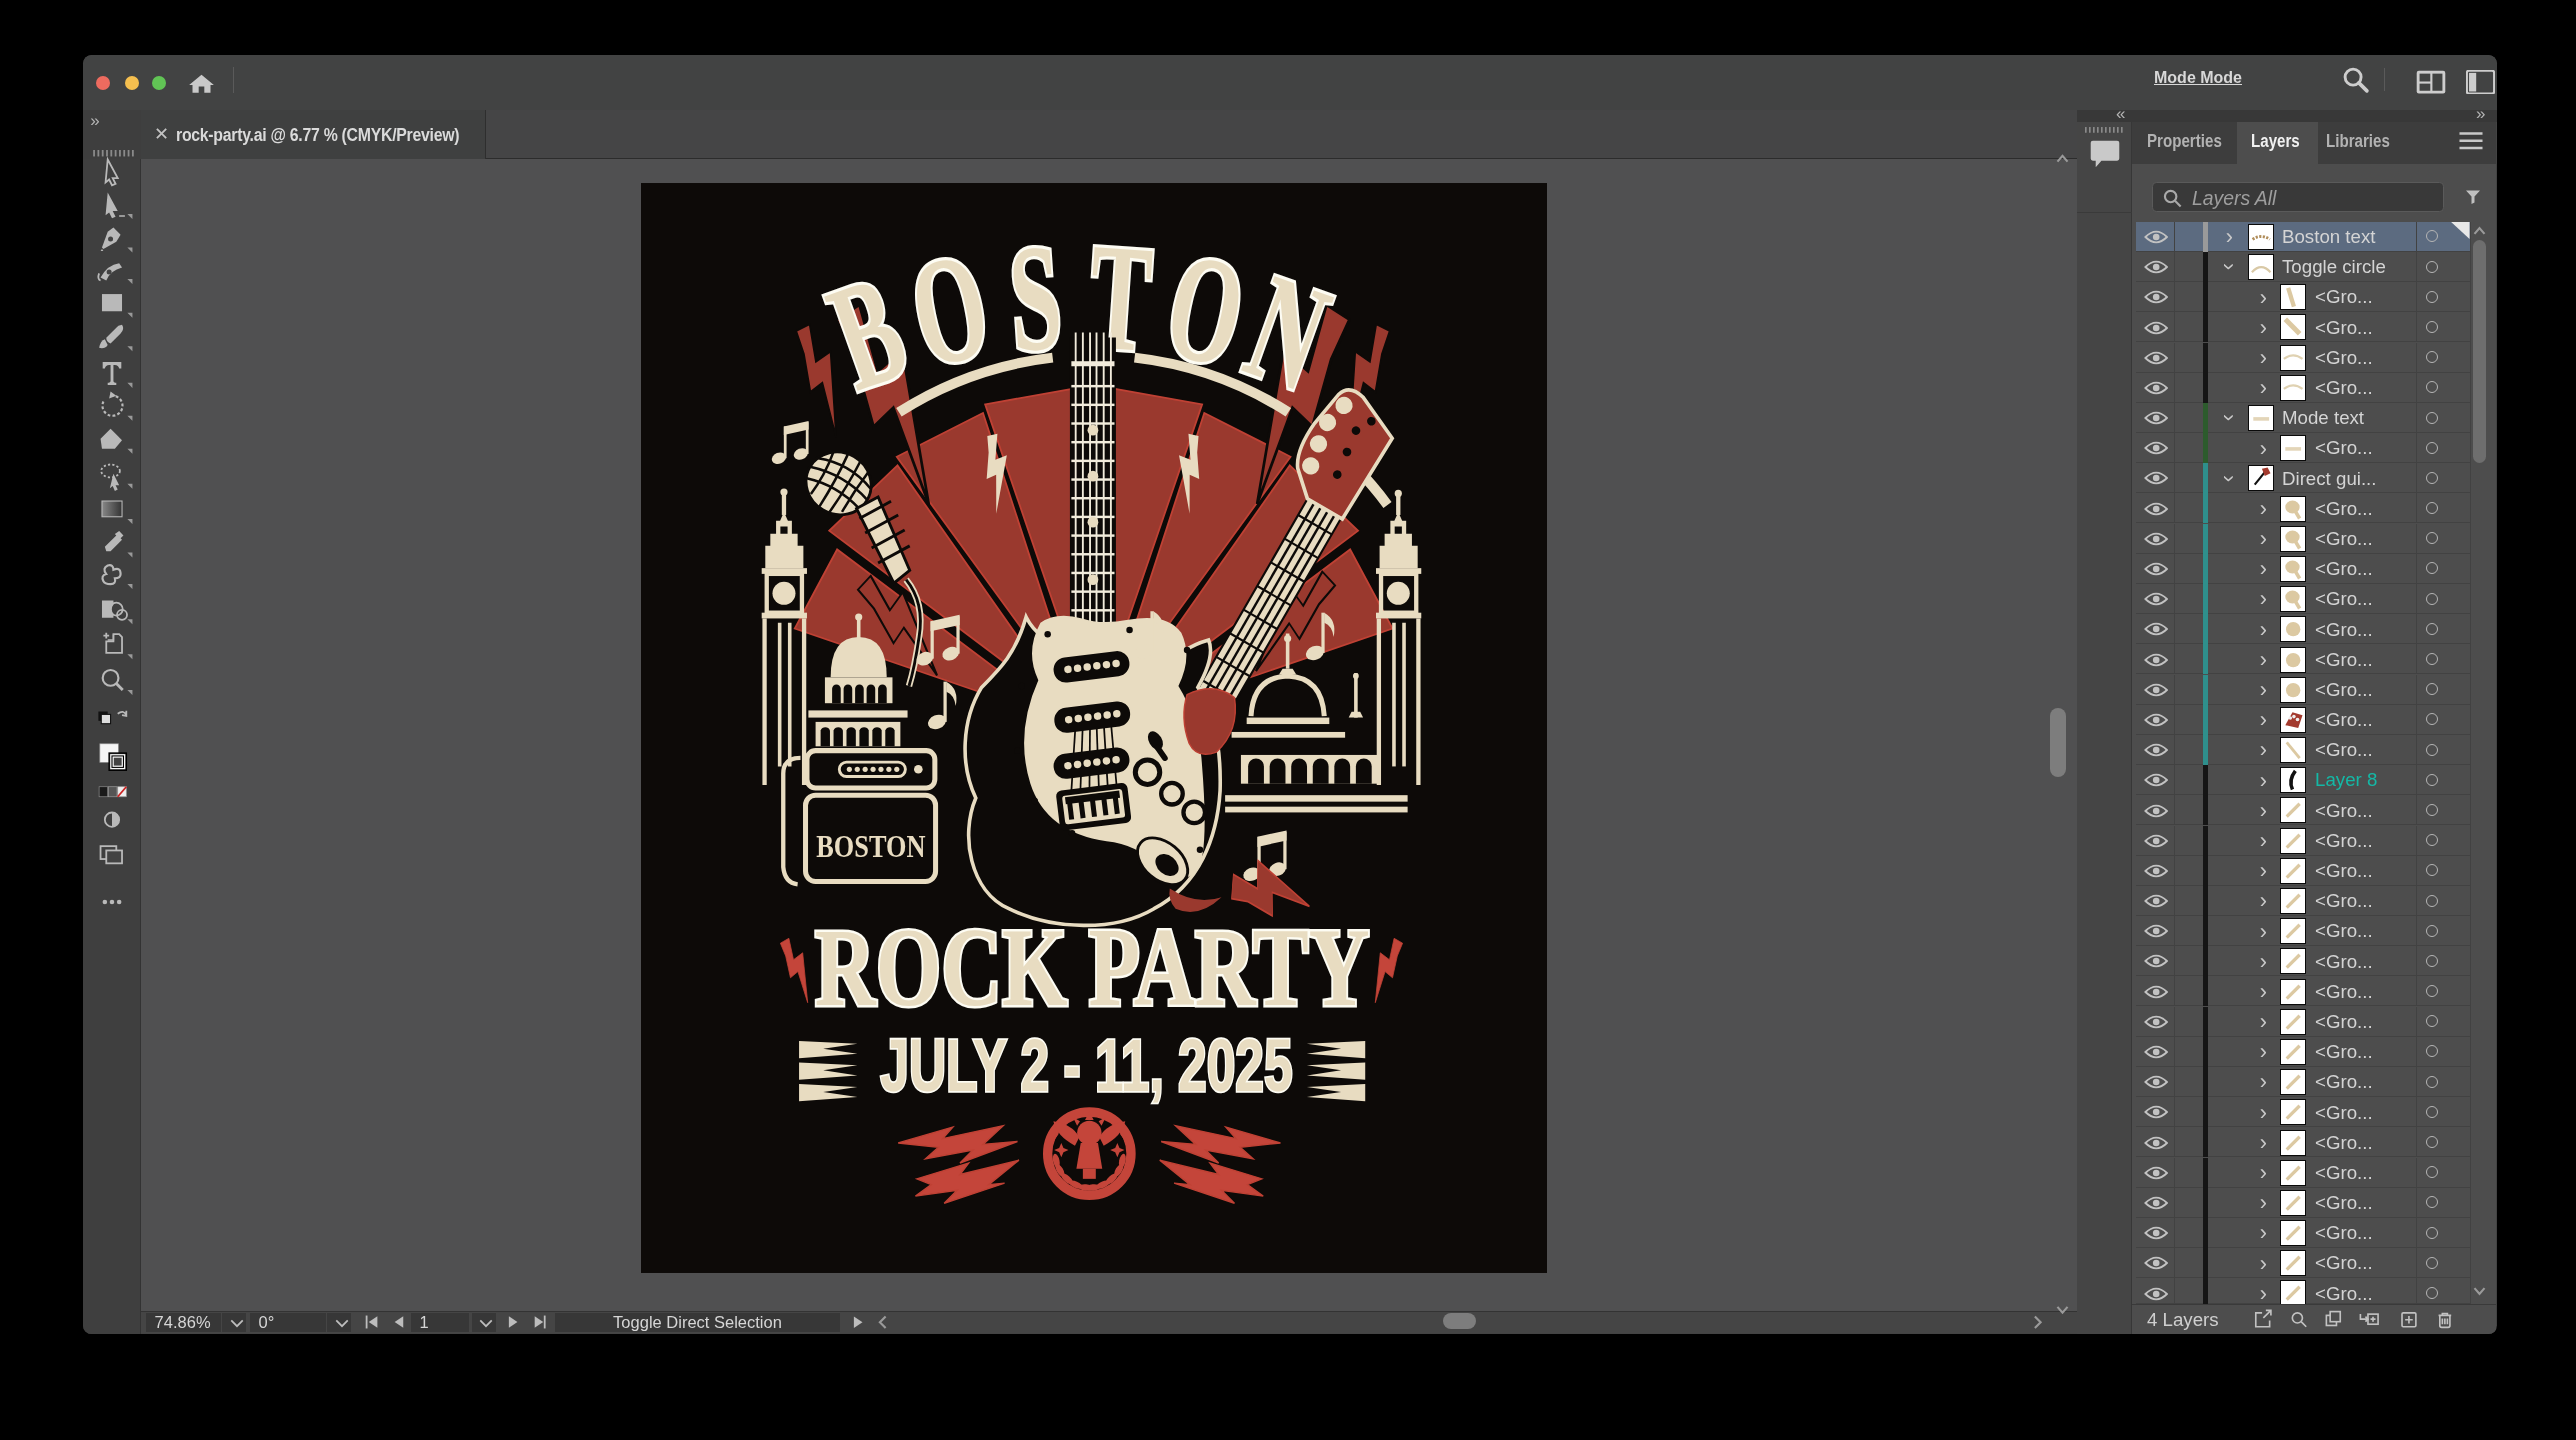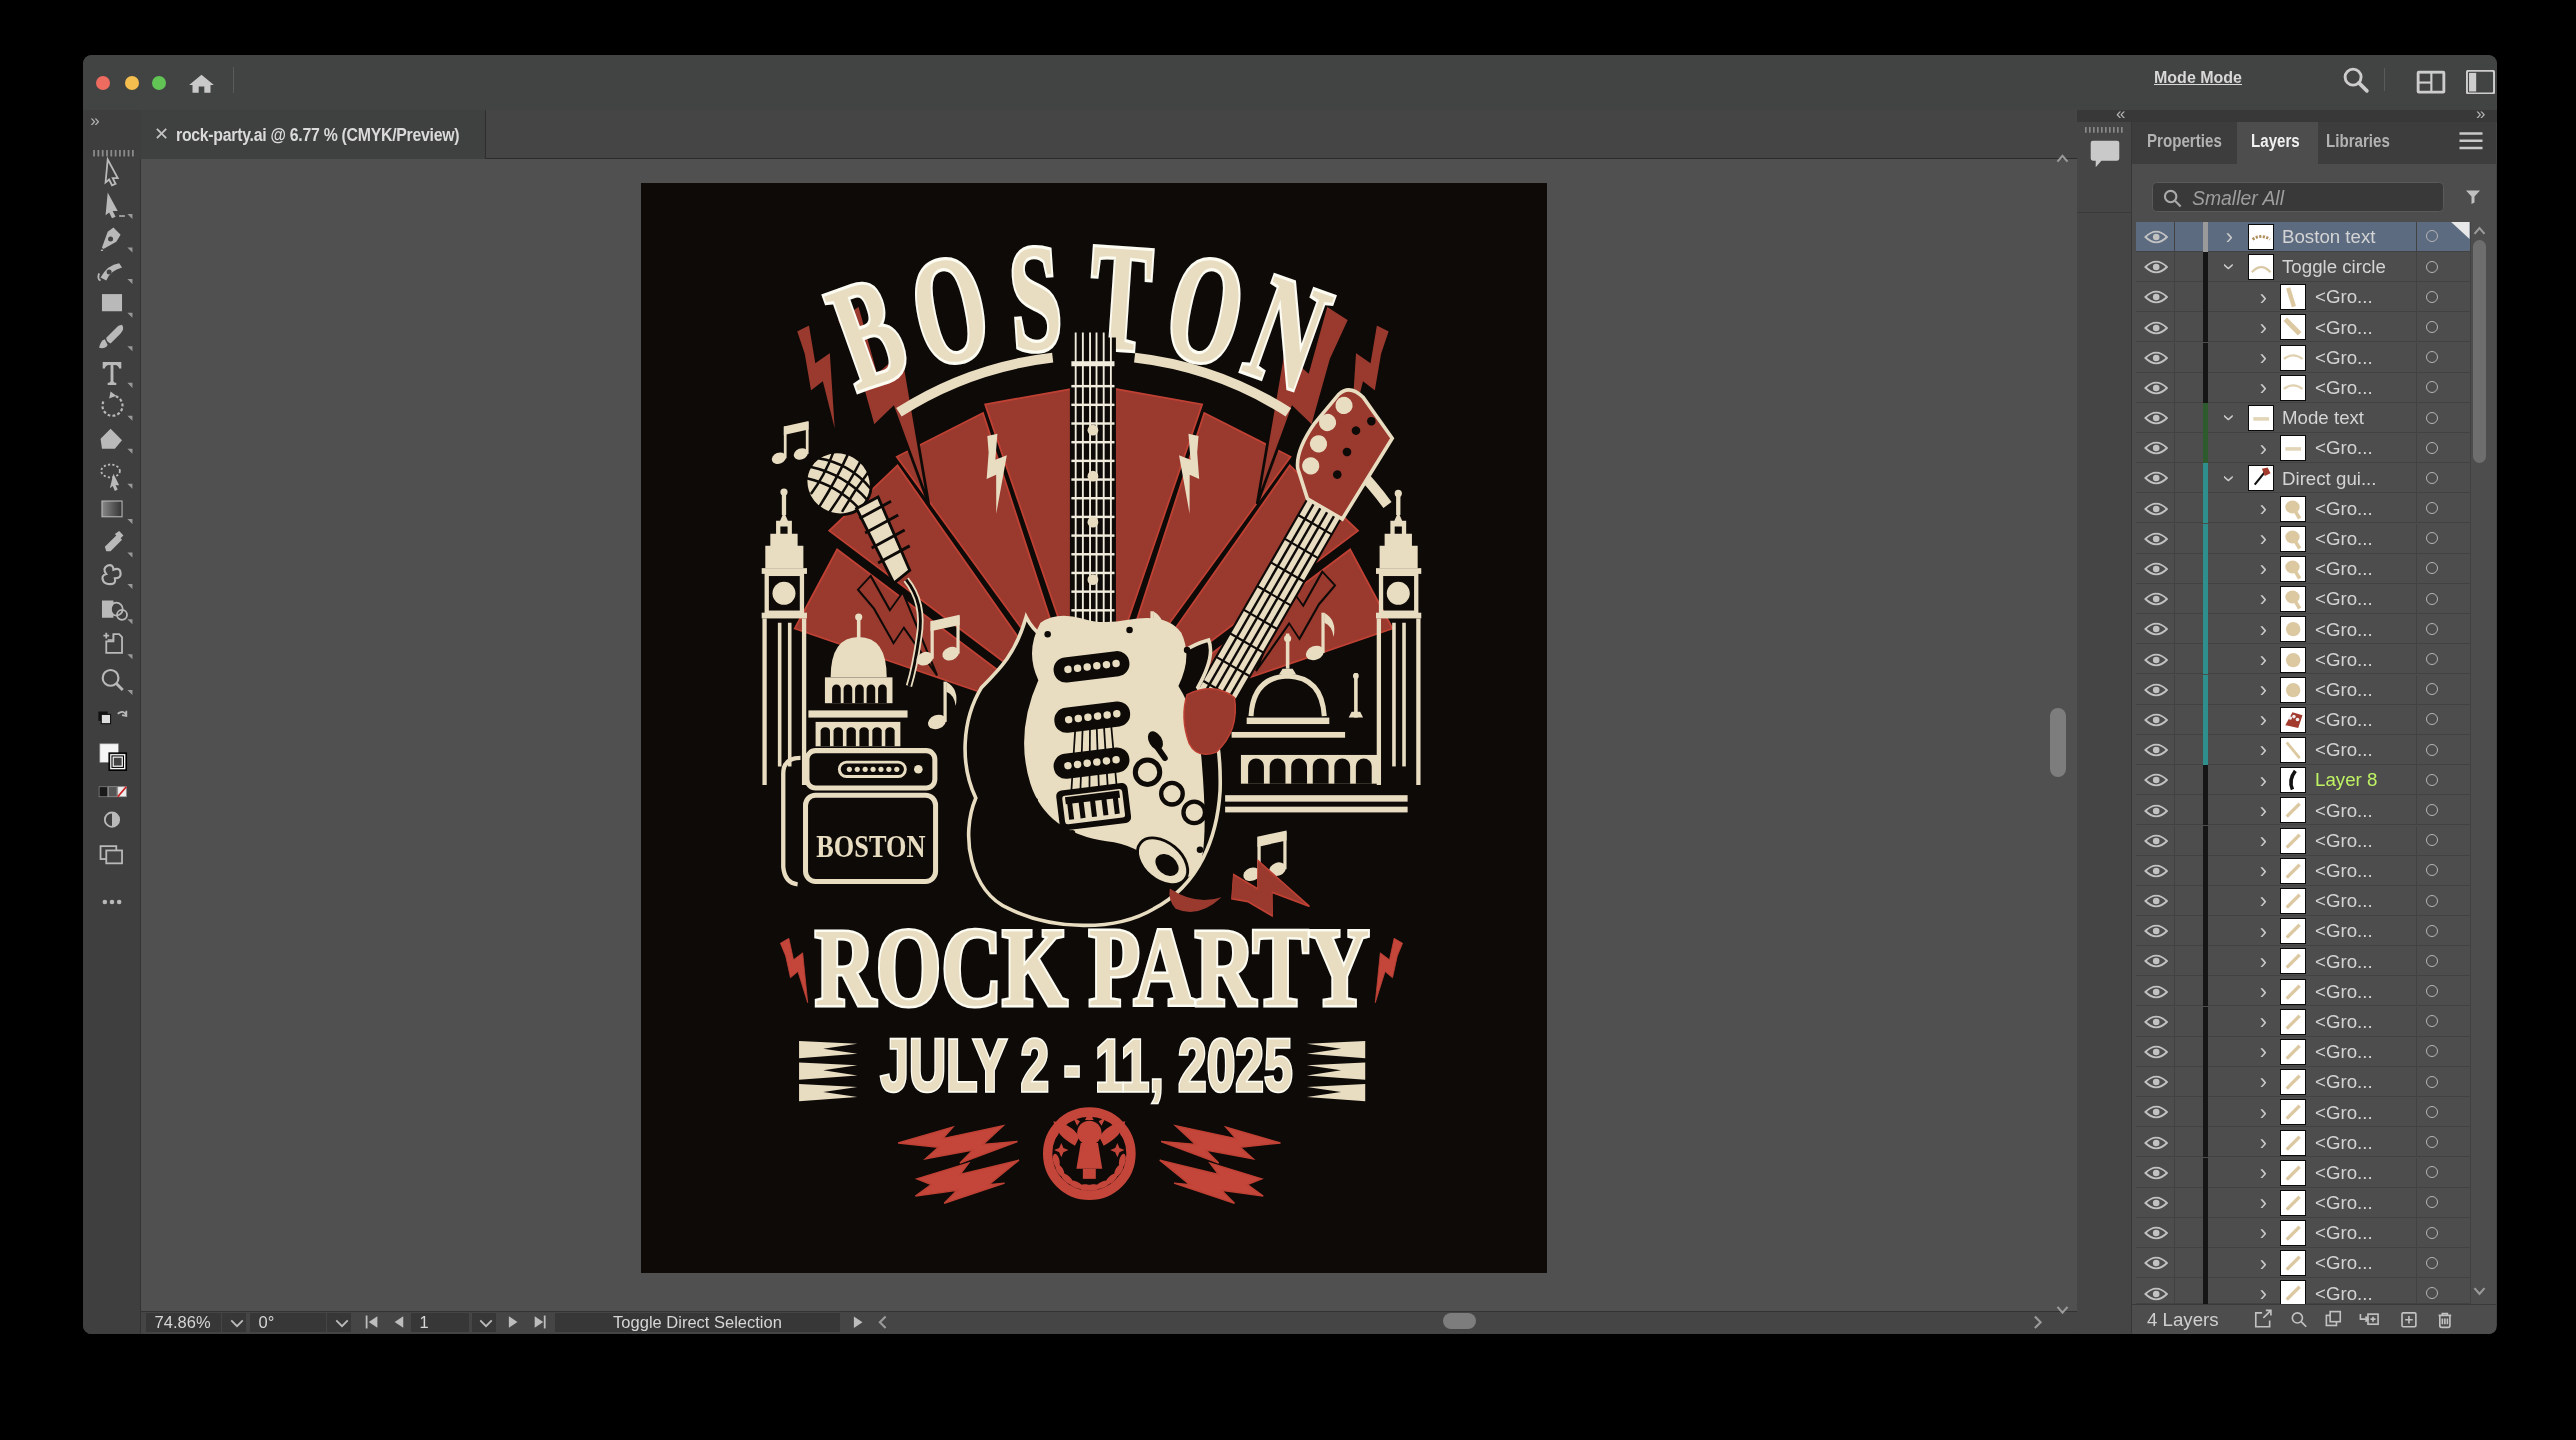--- a/index.html
+++ b/index.html
@@ -577,21 +577,21 @@
 <div class="abs" style="left:2243px;top:76px;width:86px;height:26px;font-size:18px;font-weight:bold;color:#b2b2b2;white-space:nowrap;transform:scaleX(0.84);transform-origin:0 0;">Libraries</div>
 <svg class="abs" style="left:2375px;top:75px" width="26" height="21.6" viewBox="0 0 36 30">
 <path d="M2 5 h32 M2 15 h32 M2 25 h32" stroke="#c9c9c9" stroke-width="3.5"></path>
     </svg>
     <div class="abs" style="left:2049px;top:109px;width:364px;height:1169px;background:#4d4d4d;"></div>
 <div class="abs" style="left:2069px;top:127px;width:292px;height:30px;background:#393939;border:0.7px solid #5a5a5a;border-radius:4.3px;"></div>
 <svg class="abs" style="left:2079px;top:133px" width="21.6" height="20" viewBox="0 0 30 28">
 <circle cx="12" cy="12" r="8" fill="none" stroke="#a9a9a9" stroke-width="3"></circle>
 <line x1="18" y1="18" x2="26" y2="26" stroke="#a9a9a9" stroke-width="3"></line>
     </svg>
-    <div class="abs" style="left:2109px;top:132px;width:144px;height:21.6px;font-size:19.4px;font-style:italic;color:#9e9e9e;">Smaller All</div>
+    <div class="abs" style="left:2109px;top:132px;width:144px;height:21.6px;font-size:19.4px;font-style:italic;color:#9e9e9e;">Layers All</div>
 <svg class="abs" style="left:2382px;top:132px" width="16" height="20" viewBox="0 0 32 30">
 <path d="M2 2 L30 2 L19 14 L19 26 L13 29 L13 14 Z" fill="#c0c0c0"></path>
     </svg>
     <div class="abs" style="left:2053px;top:167px;width:334px;height:30px;background:#5c6b80;border-bottom:1.4px solid #424242;overflow:hidden;"></div>
 <div class="abs" style="left:2061px;top:174px"><svg width="24.4" height="16" viewBox="0 0 34 22">
         <path d="M2 11 Q 17 -4 32 11 Q 17 26 2 11 Z" fill="none" stroke="#c2c2c2" stroke-width="2.6"></path>
         <circle cx="17" cy="11" r="4.6" fill="#c2c2c2"></circle>
       </svg></div>
     <div class="abs" style="left:2091px;top:167px;width:1.4px;height:30px;background:#424242;"></div>
 <div class="abs" style="left:2120px;top:167px;width:5px;height:30px;background:#9a9a9a;"></div>
@@ -890,21 +890,21 @@
         <circle cx="17" cy="11" r="4.6" fill="#c2c2c2"></circle>
       </svg></div>
     <div class="abs" style="left:2091px;top:710px;width:1.4px;height:30px;background:#424242;"></div>
 <div class="abs" style="left:2120px;top:710px;width:5px;height:30px;background:#151515;"></div>
 <div class="abs" style="left:2171px;top:712px;width:18.7px;height:27px;font-size:21.6px;color:#c9c9c9;text-align:center;line-height:27px;">›</div>
 <div class="abs" style="left:2197px;top:712px;width:26px;height:26px;background:#fff;border:1.4px solid #0a0a0a;">
       <div style="margin:0px"><svg width="24.4" height="24.4" viewBox="0 0 34 34">
           <path d="M20 4 Q 10 17 16 30" stroke="#111" stroke-width="5" fill="none"></path>
         </svg></div>
     </div>
-<div class="abs" style="left:2232px;top:714px;width:100px;height:23px;font-size:18.7px;color:#bef264;line-height:21.6px;">Layer 8</div>
+<div class="abs" style="left:2232px;top:714px;width:100px;height:23px;font-size:18.7px;color:#14b8a6;line-height:21.6px;">Layer 8</div>
 <div class="abs" style="left:2333px;top:710px;width:1.4px;height:30px;background:#424242;"></div>
 <div class="abs" style="left:2343px;top:719px;width:12.2px;height:12.2px;border:1.4px solid #b5b5b5;border-radius:50%;"></div>
     <div class="abs" style="left:2053px;top:740px;width:334px;height:30px;background:#4d4d4d;border-bottom:1.4px solid #424242;overflow:hidden;"></div>
 <div class="abs" style="left:2061px;top:748px"><svg width="24.4" height="16" viewBox="0 0 34 22">
         <path d="M2 11 Q 17 -4 32 11 Q 17 26 2 11 Z" fill="none" stroke="#c2c2c2" stroke-width="2.6"></path>
         <circle cx="17" cy="11" r="4.6" fill="#c2c2c2"></circle>
       </svg></div>
     <div class="abs" style="left:2091px;top:740px;width:1.4px;height:30px;background:#424242;"></div>
 <div class="abs" style="left:2120px;top:740px;width:5px;height:30px;background:#151515;"></div>
 <div class="abs" style="left:2171px;top:742px;width:18.7px;height:27px;font-size:21.6px;color:#c9c9c9;text-align:center;line-height:27px;">›</div>

